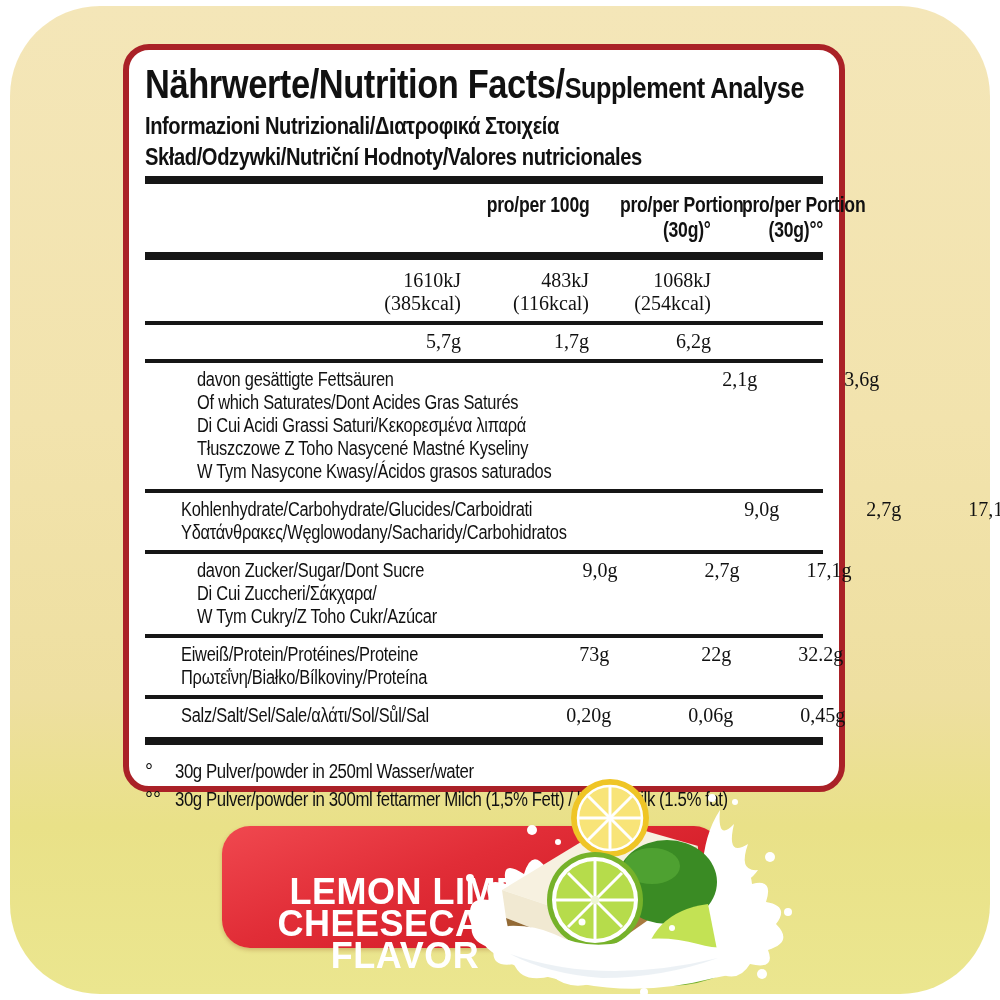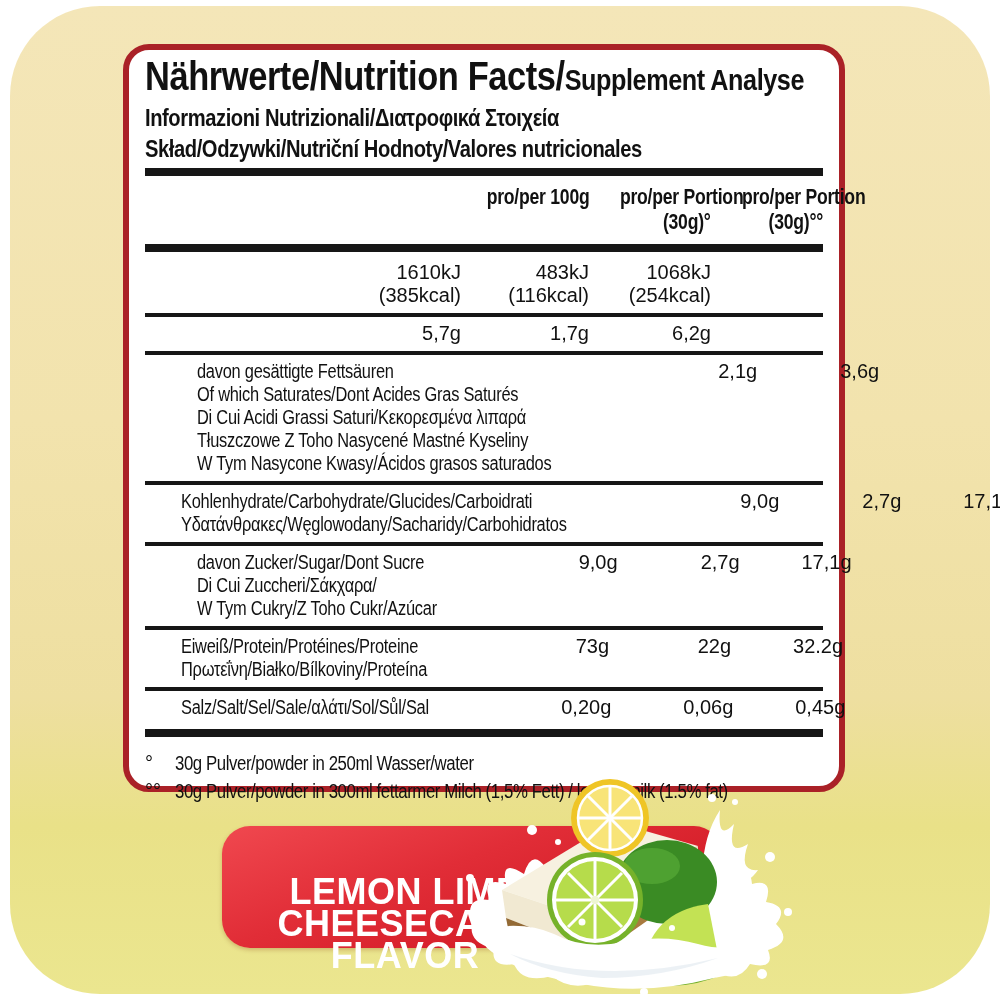--- a/index.html
+++ b/index.html
@@ -2,36 +2,36 @@
 <html><head>
 <meta charset="utf-8">
 <style>
   html,body{margin:0;padding:0;background:#fff;}
   .canvas{position:relative;width:1000px;height:1000px;background:#ffffff;overflow:hidden;
           font-family:"Liberation Sans","DejaVu Sans",sans-serif;color:#111;}
   .bg{position:absolute;left:10px;top:6px;right:10px;bottom:6px;border-radius:90px;
       background:linear-gradient(180deg,#f4e6b8 0%,#f2e3ad 42%,#eedfa0 70%,#e9e188 83%,#ebe68f 100%);}
   
   .panel{position:absolute;left:123px;top:44px;width:722px;height:748px;box-sizing:border-box;
-         background:#fff;border:6px solid #aa2127;border-radius:26px;padding:4px 16px 10px 16px;}
+         background:#fff;border:6px solid #aa2127;border-radius:26px;padding:12px 16px 10px 16px;}
   .hdr1{font-size:41px;font-weight:bold;line-height:44px;white-space:nowrap;}
   .hdr1 .sub{font-size:30px;}
   .hdr2{font-size:24px;font-weight:bold;line-height:31px;white-space:nowrap;}
   .cond{display:inline-block;transform:scaleX(0.84);transform-origin:0 50%;white-space:nowrap;letter-spacing:-0.5px;}
   .bar{height:8px;background:#161616;margin:4px 0;}
   .thinbar{height:4px;background:#161616;}
   .grid{display:grid;grid-template-columns:1fr 128px 122px 112px;margin-left:36px;}
   .colhead{font-size:22px;font-weight:bold;line-height:25px;padding:4px 0 6px 0;}
   .colhead .cell{text-align:right;}
   .cond-r{display:inline-block;transform:scaleX(0.8);transform-origin:100% 50%;white-space:nowrap;letter-spacing:-0.3px;}
   .row{padding:5px 0 6px 0;font-size:20px;line-height:23px;}
   .row .lbl .lline{display:block;transform:scaleX(0.82);transform-origin:0 50%;white-space:nowrap;letter-spacing:-0.3px;}
   .row.indent .lbl{padding-left:16px;}
   .row .val{text-align:right;}
-  .row .val span{display:block;}
+  .row .val span{display:block;font-family:Liberation Serif, serif;}
   .footnotes{padding-top:8px;font-size:20px;line-height:28px;}
   .fnote{display:flex;}
   .fnote .mk{width:30px;flex:none;}
   
   .badge{position:absolute;left:222px;top:826px;width:500px;height:122px;border-radius:28px;
          background:linear-gradient(160deg,#f0484f 0%,#e12d37 40%,#cb121d 100%);
          box-shadow:0 2px 4px rgba(120,40,0,0.25);}
   .badge-text{position:absolute;left:18px;top:14px;width:330px;text-align:center;color:#fff;
               font-weight:bold;font-size:36px;line-height:32px;letter-spacing:0.5px;margin-top:36px;}
   .illustration{position:absolute;left:462px;top:772px;width:345px;height:228px;}

